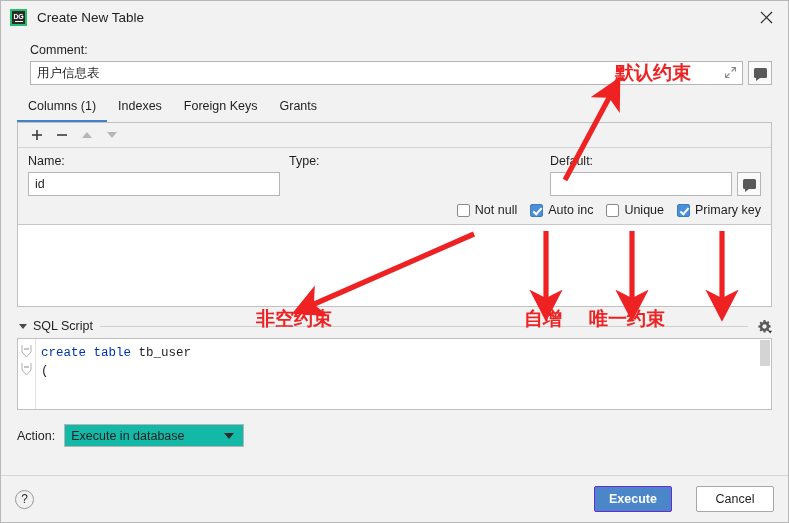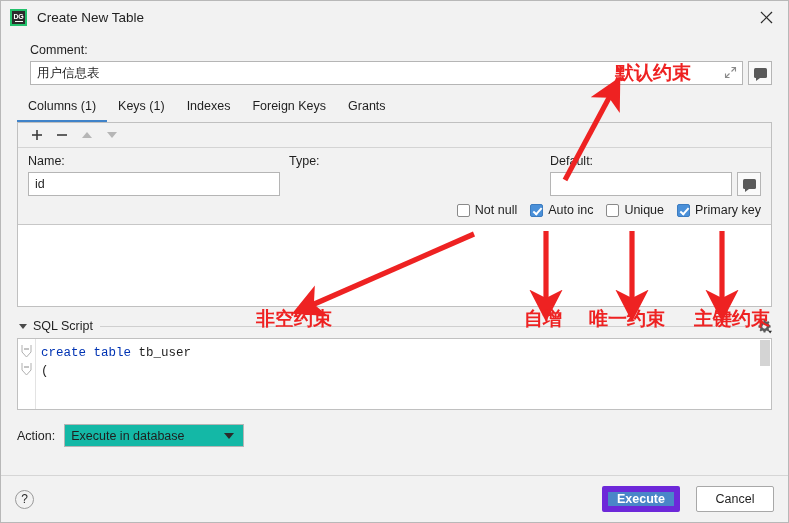--- a/index.html
+++ b/index.html
@@ -363,22 +363,22 @@
     font-size: 12.5px;
     font-family: "Liberation Sans", sans-serif;
     display: flex; align-items: center; justify-content: center;
     cursor: pointer;
     border-radius: 2px;
   }
   .btn-primary {
     background: #4a86c8;
     color: #ffffff;
     font-weight: bold;
-    border: 6px solid #6d28d9;
-    margin-right: 16px;
+    border: 1px solid #6d28d9;
+    margin-right: 24px;
   }
   .btn-secondary {
     background: #ffffff;
     color: #1f1f1f;
     border: 1px solid #a8a8a8;
   }
 
   
   #annot {
     position: absolute;
@@ -427,21 +427,20 @@
         </div>
         <div class="sqbtn">
           <div class="bubble"></div>
         </div>
       </div>
     </div>
   </div>
 
   <div class="tabstrip">
     <div class="tab active">Columns (1)</div>
-    <div class="tab">Keys (1)</div>
     <div class="tab">Indexes</div>
     <div class="tab">Foreign Keys</div>
     <div class="tab">Grants</div>
   </div>
 
   <div class="editor-panel">
 
     <div class="mini-toolbar">
       <div class="tbtn">
         <svg width="12" height="12" viewBox="0 0 12 12">
@@ -580,14 +579,13 @@
   <line x1="632" y1="231" x2="632" y2="300" stroke="#ee2222" stroke-width="5.2" marker-end="url(#ah)"></line>
 
   <line x1="722" y1="231" x2="722" y2="300" stroke="#ee2222" stroke-width="5.2" marker-end="url(#ah)"></line>
 </svg>
 
 <div id="annot-text-layer" style="position:absolute;left:0;top:0;width:789px;height:523px;pointer-events:none;">
     <div class="anno-text" style="left: 615px; top: 60px; font-size: 19px; color: rgb(238, 34, 34);">默认约束</div>
     <div class="anno-text" style="left: 256px; top: 306px; font-size: 19px; color: rgb(238, 34, 34);">非空约束</div>
     <div class="anno-text" style="left: 524px; top: 306px; font-size: 19px; color: rgb(238, 34, 34);">自增</div>
     <div class="anno-text" style="left: 589px; top: 306px; font-size: 19px; color: rgb(238, 34, 34);">唯一约束</div>
-    <div class="anno-text" style="left: 694px; top: 306px; font-size: 19px; color: rgb(238, 34, 34);">主键约束</div>
   </div>
 
 </body></html>

